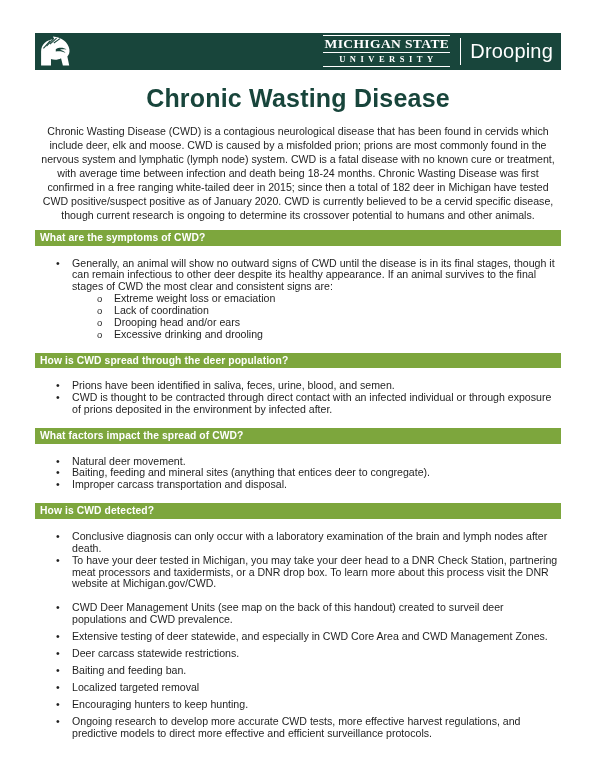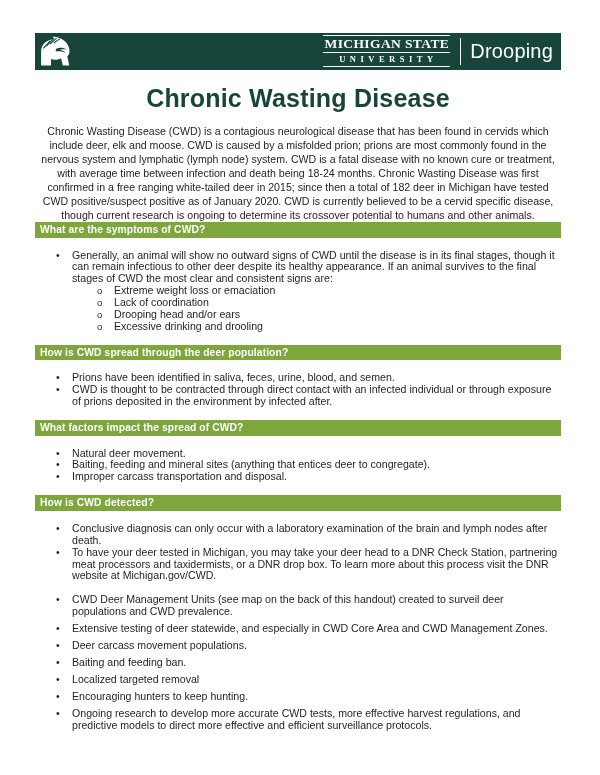--- a/index.html
+++ b/index.html
@@ -90,21 +90,21 @@
   }
   
   .intro {
     margin-top: 11px;
     font-size: 10.6px;
     line-height: 14px;
     color: var(--text-color);
     text-align: center;
   }
   
-  .sections { margin-top: 0; }
+  .sections { margin-top: 8px; }
   .section-header {
     background: var(--section-green);
     color: var(--white);
     font-size: 10.3px;
     font-weight: bold;
     padding: 2px 5px 2.5px 5px;
     letter-spacing: 0.1px;
   }
   ul.bullets {
     list-style: none;
@@ -237,21 +237,21 @@
             <li>
               <span class="marker">•</span>
               <span class="text">CWD Deer Management Units (see map on the back of this handout) created to surveil deer populations and CWD prevalence.</span>
             </li>
             <li>
               <span class="marker">•</span>
               <span class="text">Extensive testing of deer statewide, and especially in CWD Core Area and CWD Management Zones.</span>
             </li>
             <li>
               <span class="marker">•</span>
-              <span class="text">Deer carcass movement populations.</span>
+              <span class="text">Deer carcass statewide restrictions.</span>
             </li>
             <li>
               <span class="marker">•</span>
               <span class="text">Baiting and feeding ban.</span>
             </li>
             <li>
               <span class="marker">•</span>
               <span class="text">Localized targeted removal</span>
             </li>
             <li>

